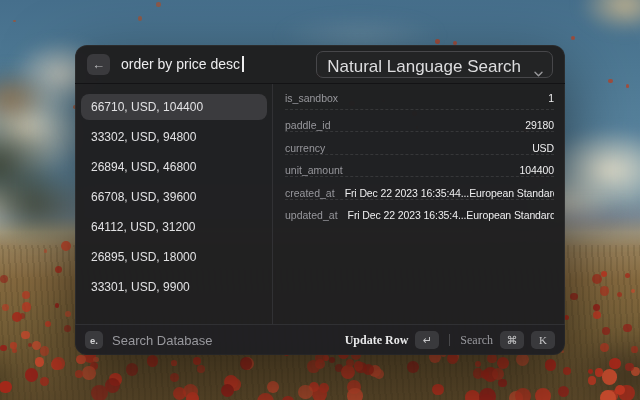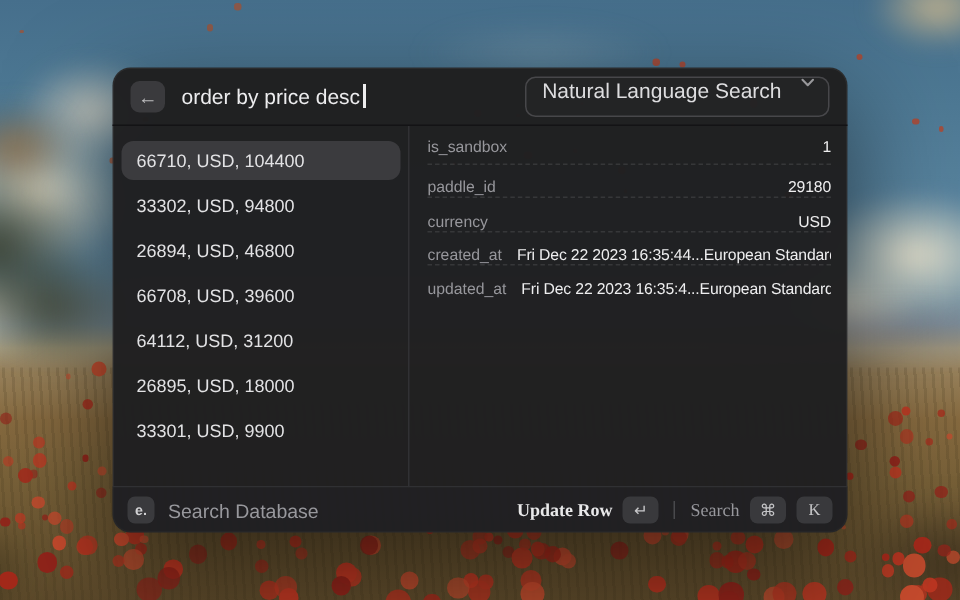--- a/index.html
+++ b/index.html
@@ -37,23 +37,23 @@
     background:rgba(31,31,33,.985);border-radius:12px;
     box-shadow:0 25px 70px rgba(0,0,0,.55), 0 0 0 1px rgba(255,255,255,.05) inset;
     color:#e9e9ea;}
   .topbar{height:38px;display:flex;align-items:center;padding:0 12px;gap:11px;
     border-bottom:1px solid #131315;}
   .back-btn{width:23px;height:21px;flex:0 0 auto;background:#3a3a3d;border:none;
     border-radius:6px;color:#bcbcbe;font-size:13px;line-height:21px;text-align:center;
     display:flex;align-items:center;justify-content:center;padding:0;cursor:default;}
   .query{font-size:14px;color:#ececee;white-space:nowrap;display:flex;align-items:center;}
   .caret{display:inline-block;width:2px;height:16px;background:#ededee;margin-left:2px;}
-  .mode-dd{margin-left:auto;height:25px;display:flex;align-items:flex-start;gap:13px;
+  .mode-dd{margin-left:auto;height:25px;display:flex;align-items:flex-end;gap:13px;
     padding:0 9px 0 10px;border:1px solid #47474a;border-radius:7px;
-    font-size:14px;color:#dddddf;background:rgba(255,255,255,0.015);}
+    font-size:17px;color:#dddddf;background:rgba(255,255,255,0.015);}
   .chev svg{display:block;}
 
   .main{position:absolute;top:39px;left:0;right:0;bottom:30px;display:flex;overflow:hidden;}
   .list{width:186px;flex:0 0 auto;border-right:1px solid #313134;
     padding:10px 5px 0 6px;overflow:hidden;}
   .list-item{height:26px;line-height:26px;padding:0 10px;margin-bottom:4px;
     border-radius:8px;font-size:12px;color:#e2e2e4;white-space:nowrap;overflow:hidden;}
   .list-item.selected{background:#3b3b3e;}
   .details{flex:1;padding:3px 11px 0 12px;overflow:hidden;}
   .detail-row{height:21.5px;display:flex;align-items:center;justify-content:space-between;gap:10px;}
@@ -273,20 +273,24 @@
           </div>
           <div class="detail-row">
             <span class="detail-key">paddle_id</span>
             <span class="detail-val">29180</span>
           </div>
           <div class="detail-row">
             <span class="detail-key">currency</span>
             <span class="detail-val">USD</span>
           </div>
           <div class="detail-row">
+            <span class="detail-key">unit_amount</span>
+            <span class="detail-val">104400</span>
+          </div>
+          <div class="detail-row">
             <span class="detail-key">created_at</span>
             <span class="detail-val">Fri Dec 22 2023 16:35:44...European Standard Time)</span>
           </div>
           <div class="detail-row">
             <span class="detail-key">updated_at</span>
             <span class="detail-val">Fri Dec 22 2023 16:35:4...European Standard Time)</span>
           </div>
         </div>
     </div>
 

